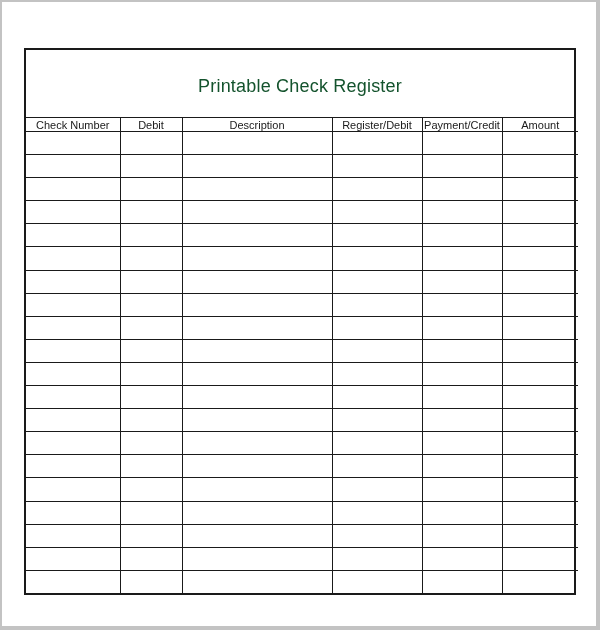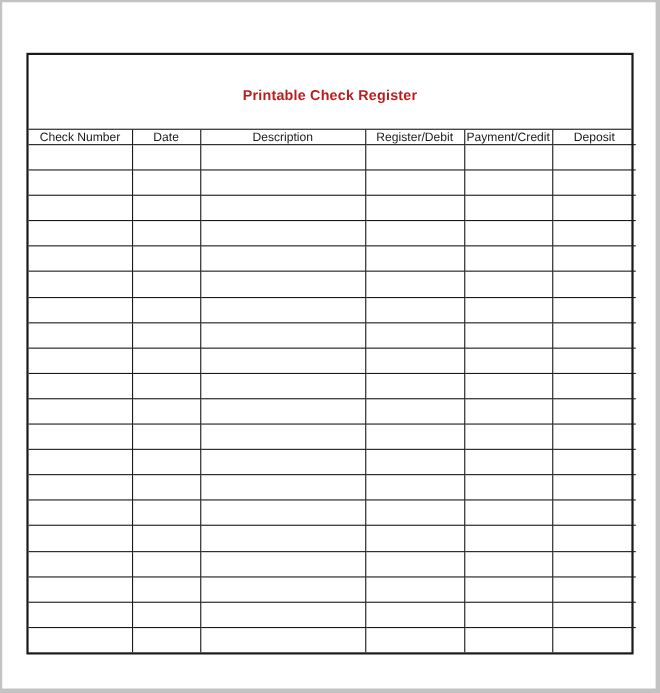--- a/index.html
+++ b/index.html
@@ -29,23 +29,23 @@
     background: #ffffff;
   }
   .title-band {
     height: 67px;
     display: flex;
     align-items: center;
     justify-content: center;
     border-bottom: 1px solid #1a1a1a;
   }
   .title {
-    font-size: 13px;
-    font-weight: 700;
-    color: #b91c1c;
+    font-size: 18px;
+    font-weight: 400;
+    color: #14532d;
     padding-top: 6px;
     letter-spacing: 0.2px;
   }
   table.register-table {
     width: 100%;
     border-collapse: collapse;
     table-layout: fixed;
   }
   .register-table th,
   .register-table td {
@@ -85,25 +85,25 @@
           <col style="width: 94px;">
           <col style="width: 62px;">
           <col style="width: 150px;">
           <col style="width: 90px;">
           <col style="width: 80px;">
           <col style="width: 76px;">
         </colgroup>
       <thead>
         <tr>
             <th>Check Number</th>
-            <th>Date</th>
+            <th>Debit</th>
             <th>Description</th>
             <th>Register/Debit</th>
             <th>Payment/Credit</th>
-            <th>Deposit</th>
+            <th>Amount</th>
           </tr>
       </thead>
       <tbody>
           <tr>
             <td></td>
             <td></td>
             <td></td>
             <td></td>
             <td></td>
             <td></td>

